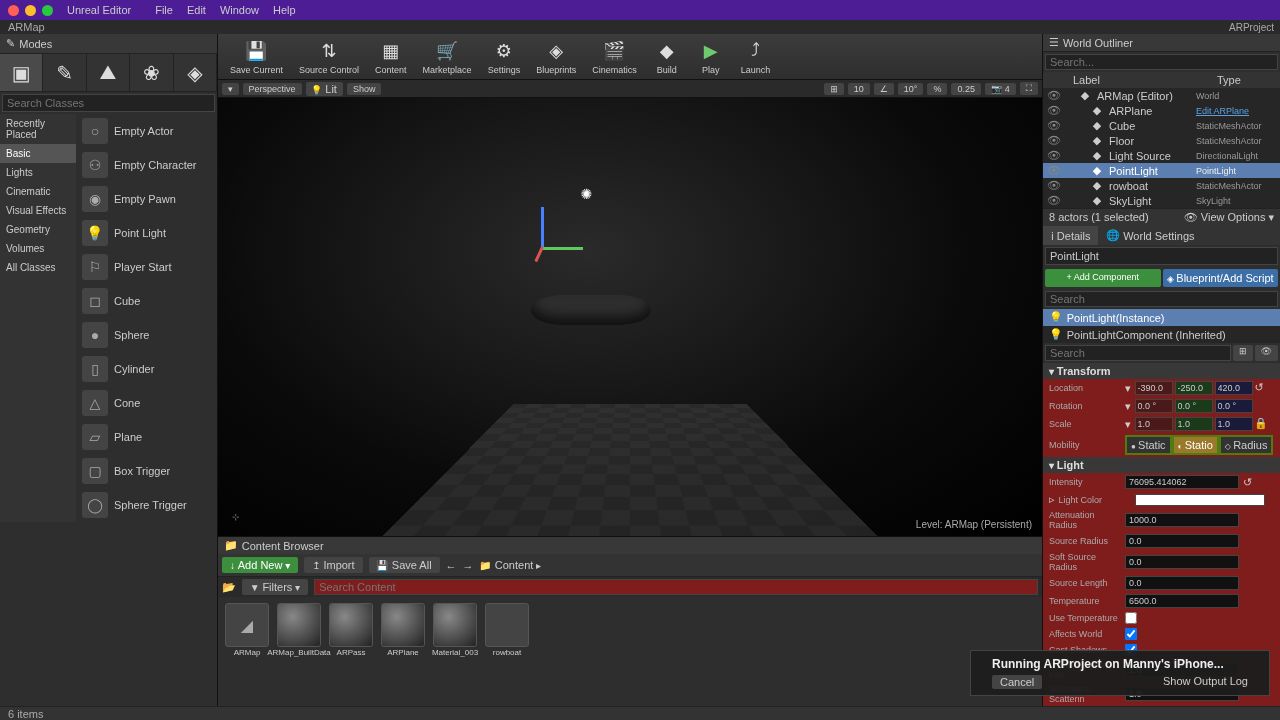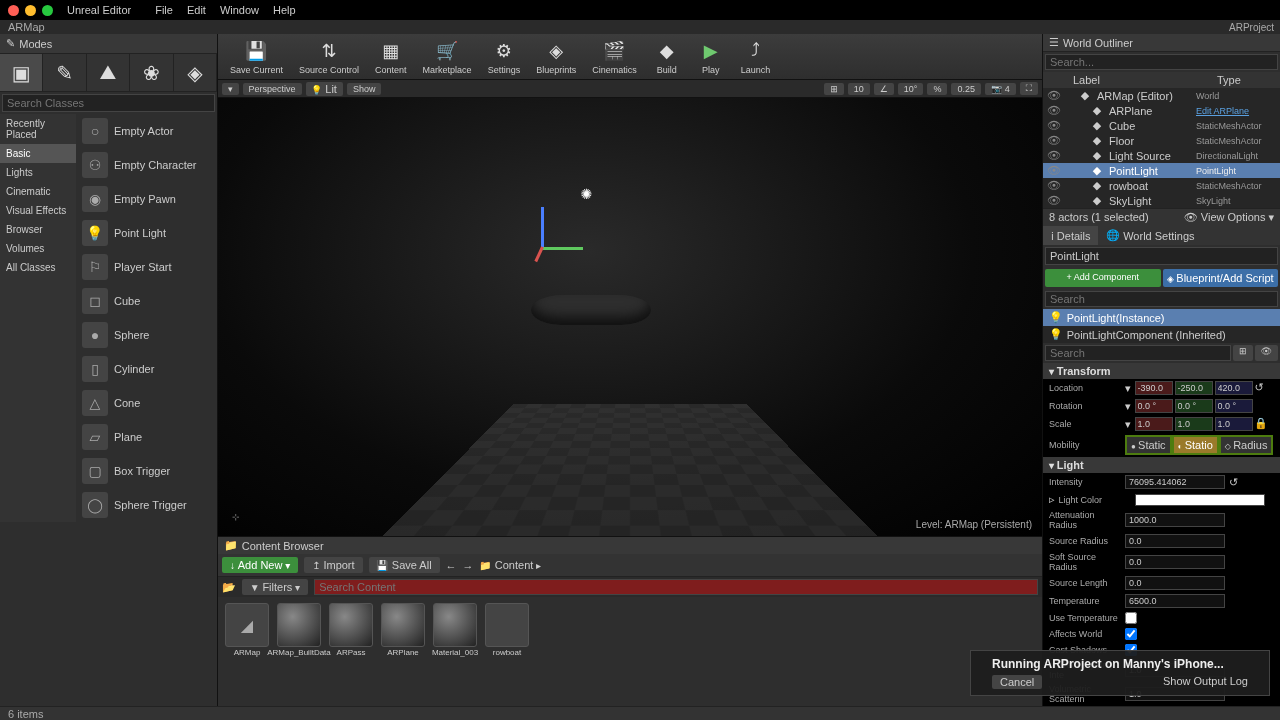--- a/index.html
+++ b/index.html
@@ -1,19 +1,19 @@
 <!DOCTYPE html>
 <html><head>
 <meta charset="utf-8">
 <style>
 * { margin: 0; padding: 0; box-sizing: border-box; font-family: "Segoe UI", Tahoma, sans-serif; font-size: 11px; user-select: none; }
 body { width: 1280px; height: 720px; background: #1a1a1a; color: #ccc; overflow: hidden; position: relative; }
 
 
-.mac-titlebar { height: 20px; background: #000000; display: flex; align-items: center; padding: 0 8px; gap: 6px; }
+.mac-titlebar { height: 20px; background: #4c1d95; display: flex; align-items: center; padding: 0 8px; gap: 6px; }
 .mac-dot { width: 11px; height: 11px; border-radius: 50%; }
 .mac-dot.red { background: #ff5f56; }
 .mac-dot.yellow { background: #ffbd2e; }
 .mac-dot.green { background: #27c93f; }
 .mac-title { margin-left: 8px; font-weight: 500; }
 .mac-menu { display: flex; gap: 14px; margin-left: 18px; }
 
 
 .window-title { height: 14px; background: #2a2a2a; padding-left: 8px; font-size: 10px; color: #aaa; display:flex; align-items:center; justify-content:space-between;}
 .window-title .right { margin-right:6px; font-size:10px;}
@@ -104,33 +104,33 @@
 .comp-buttons { display:flex; gap:2px; padding:2px;}
 .comp-btn { flex:1; padding:3px 4px; font-size:9px; text-align:center; border-radius:2px;}
 .comp-btn.add { background:#3c8f3c; color:#fff;}
 .comp-btn.bp { background:#3c6fa8; color:#fff;}
 .comp-list { background:#262626;}
 .comp-row { padding:2px 6px; font-size:10px; display:flex; align-items:center; gap:4px;}
 .comp-row.selected { background:#5a7fb0; color:#fff;}
 
 .details-search { padding:2px; display:flex; gap:2px;}
 .details-search input { flex:1; background:#222; border:1px solid #444; color:#ccc; padding:1px 4px;}
-.details-body { flex:1; overflow:auto; background:#000000;}
+.details-body { flex:1; overflow:auto; background:#7f1d1d;}
 .section-hdr { background:#383838; padding:2px 6px; font-size:10px; font-weight:600; color:#ddd;}
 .prop-row { display:flex; align-items:center; padding:2px 6px; gap:4px;}
 .prop-label { width:72px; font-size:9px; color:#aaa;}
 .prop-val { flex:1; display:flex; gap:2px;}
 .num-input { width:38px; background:#111; border:1px solid #444; color:#ccc; padding:1px 2px; font-size:9px;}
 .num-input.x { background:#4a1a1a;}
 .num-input.y { background:#1a3a1a;}
 .num-input.z { background:#1a1a3a;}
 .mobility { display:flex; gap:0;}
 .mob-btn { padding:2px 4px; background:#333; font-size:8px; border:2px solid #4d7c0f;}
 .mob-btn.active { background:#9a7a2a; color:#fff;}
-.wide-input { width:100px; background:#111; border:1px solid #444; color:#ccc; padding:1px 3px; font-size:9px;}
+.wide-input { width:114px; background:#111; border:1px solid #444; color:#ccc; padding:1px 3px; font-size:9px;}
 .color-swatch { width:130px; height:12px; background:#fff; border:1px solid #444;}
 .chk { width:12px; height:12px;}
 
 
 .toast { position:absolute; right:10px; bottom:24px; background:rgba(30,30,30,.95); border:1px solid #444; padding:6px 21px; min-width:300px;}
 .toast-title { font-size:12px; font-weight:600; color:#eee;}
 .toast-actions { display:flex; gap:10px; margin-top:4px; font-size:9px;}
 .toast-cancel { background:#444; padding:1px 8px; border-radius:2px;}
 </style>
 </head>
@@ -181,21 +181,21 @@
     <div class="search-classes">
       <input type="text" placeholder="Search Classes" style="">
     </div>
     <div class="categories">
       <div class="cat-list" id="cat-list">
           <div class="cat-item">Recently Placed</div>
           <div class="cat-item selected">Basic</div>
           <div class="cat-item">Lights</div>
           <div class="cat-item">Cinematic</div>
           <div class="cat-item">Visual Effects</div>
-          <div class="cat-item">Browser</div>
+          <div class="cat-item">Geometry</div>
           <div class="cat-item">Volumes</div>
           <div class="cat-item">All Classes</div>
         </div>
       <div class="actor-list" id="actor-list">
           <div class="actor-item">
             <div class="actor-icon">○</div>
             <span>Empty Actor</span>
           </div>
           <div class="actor-item">
             <div class="actor-icon">⚇</div>

